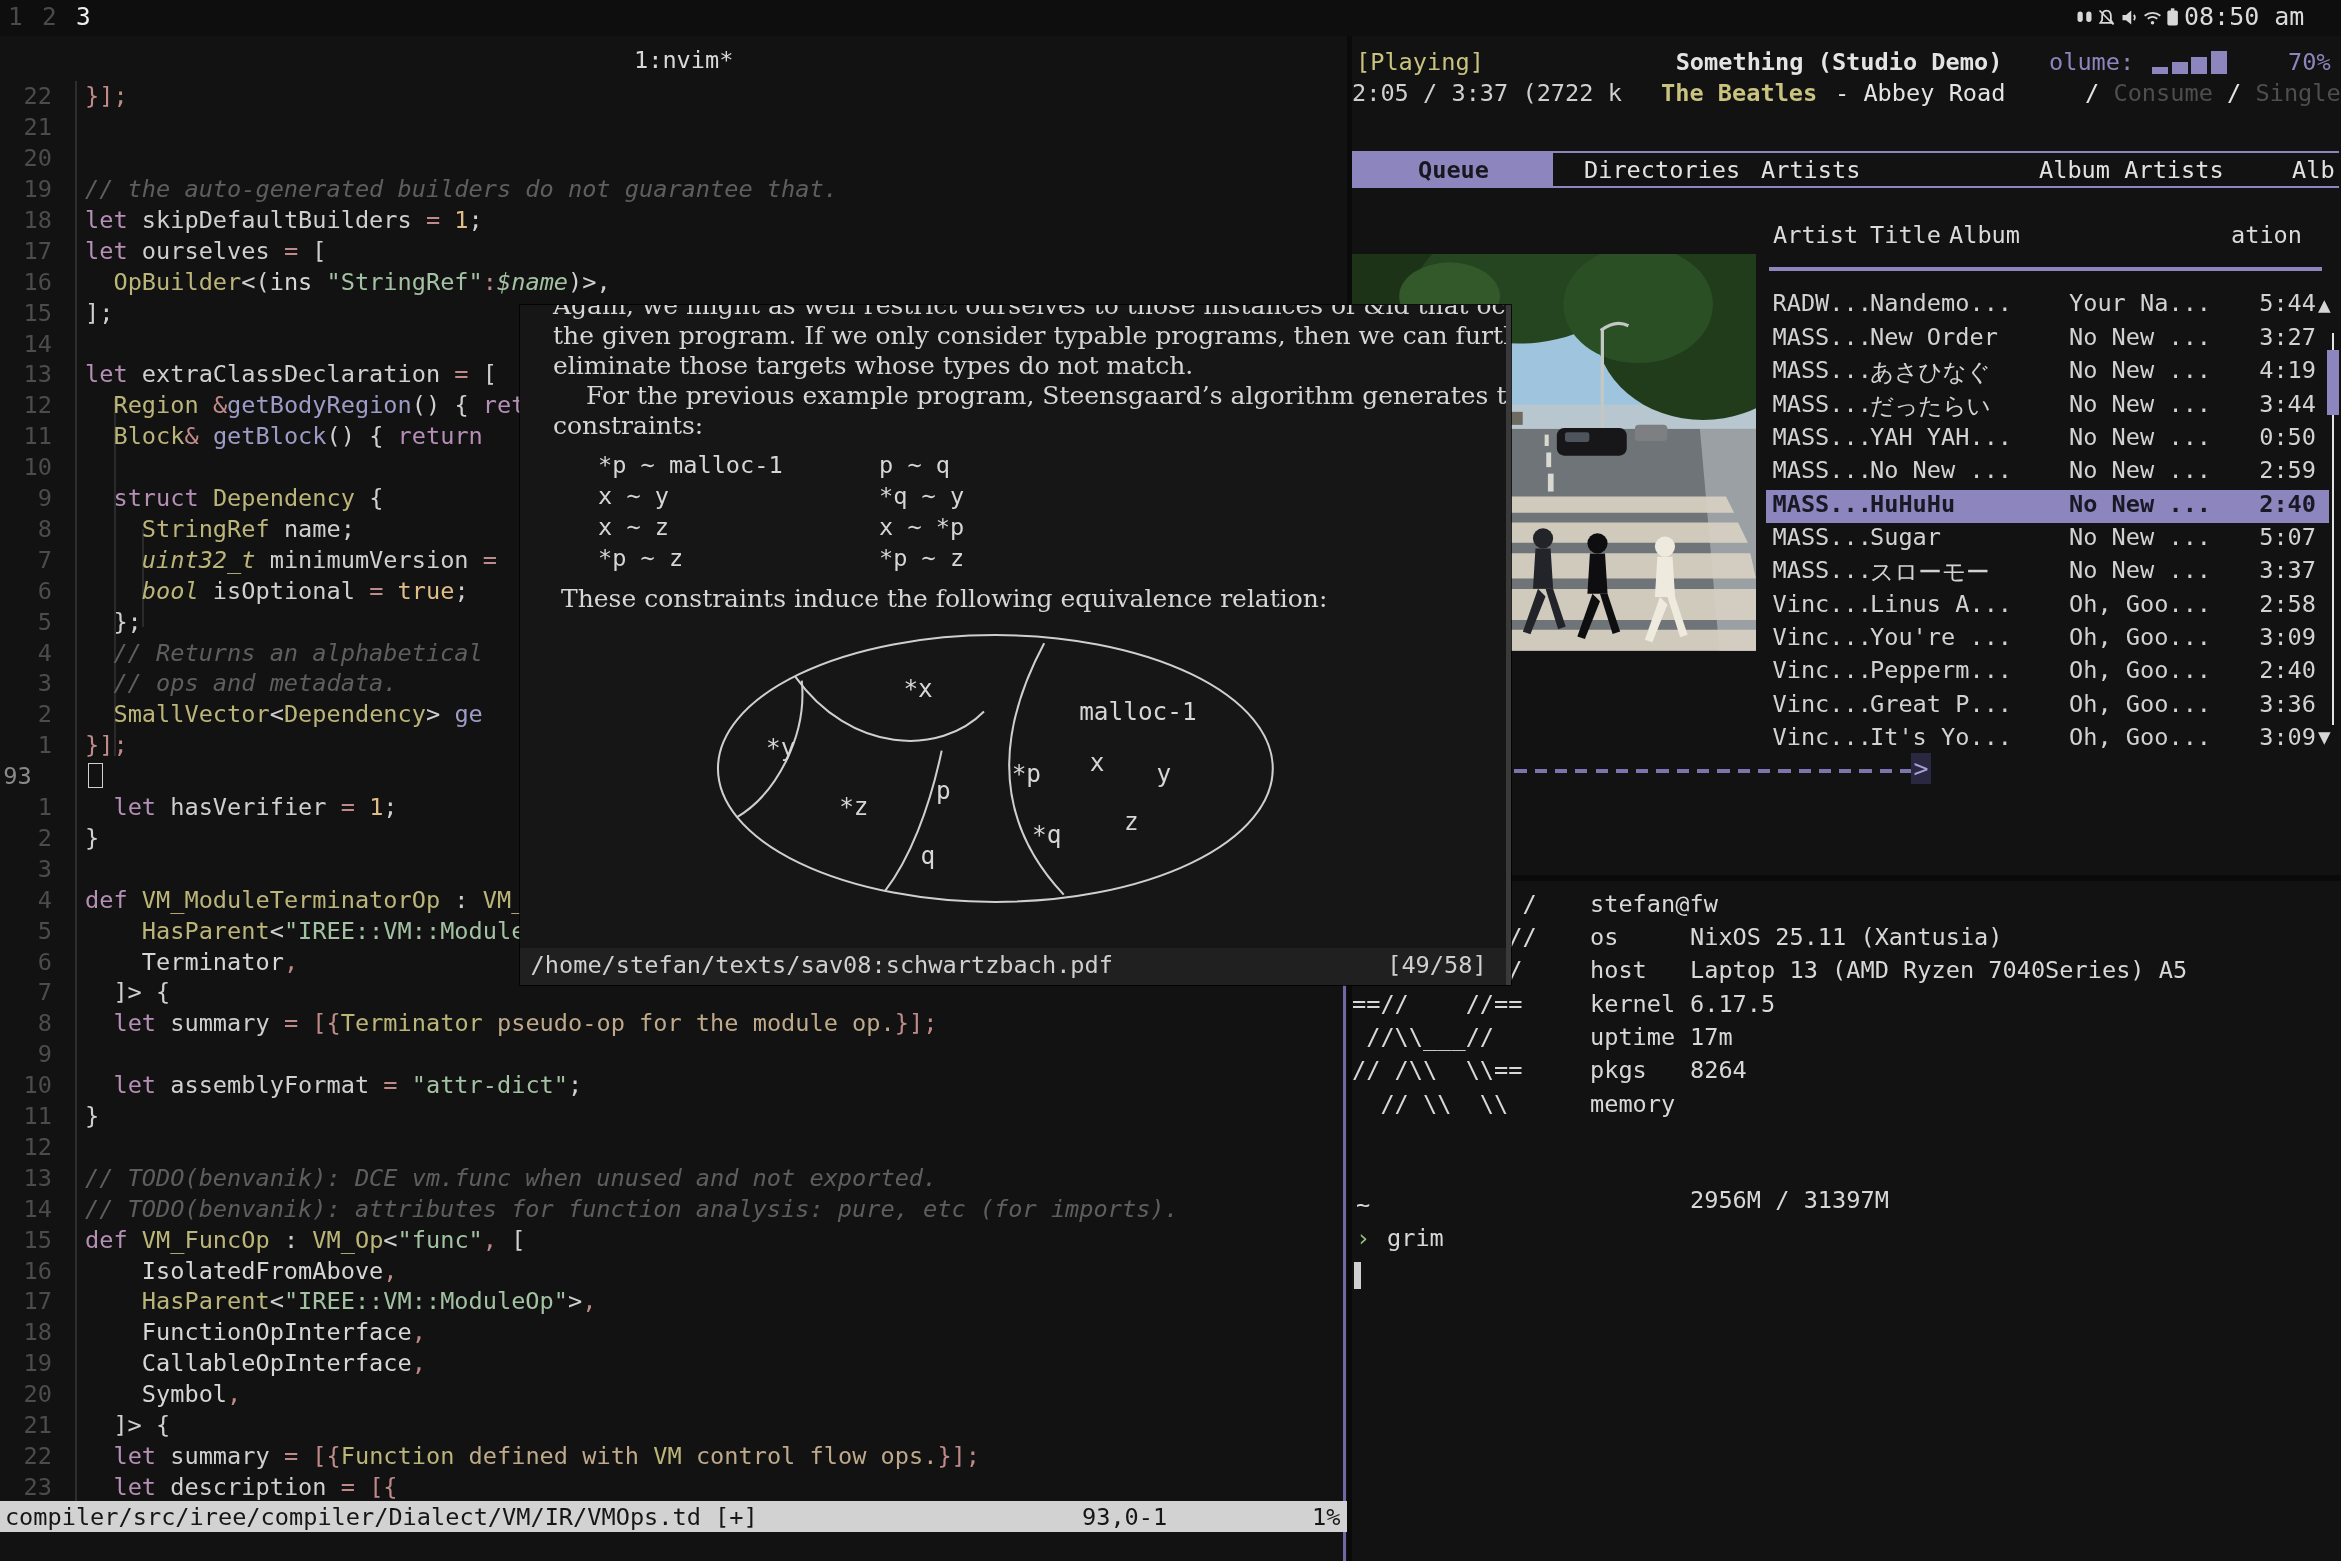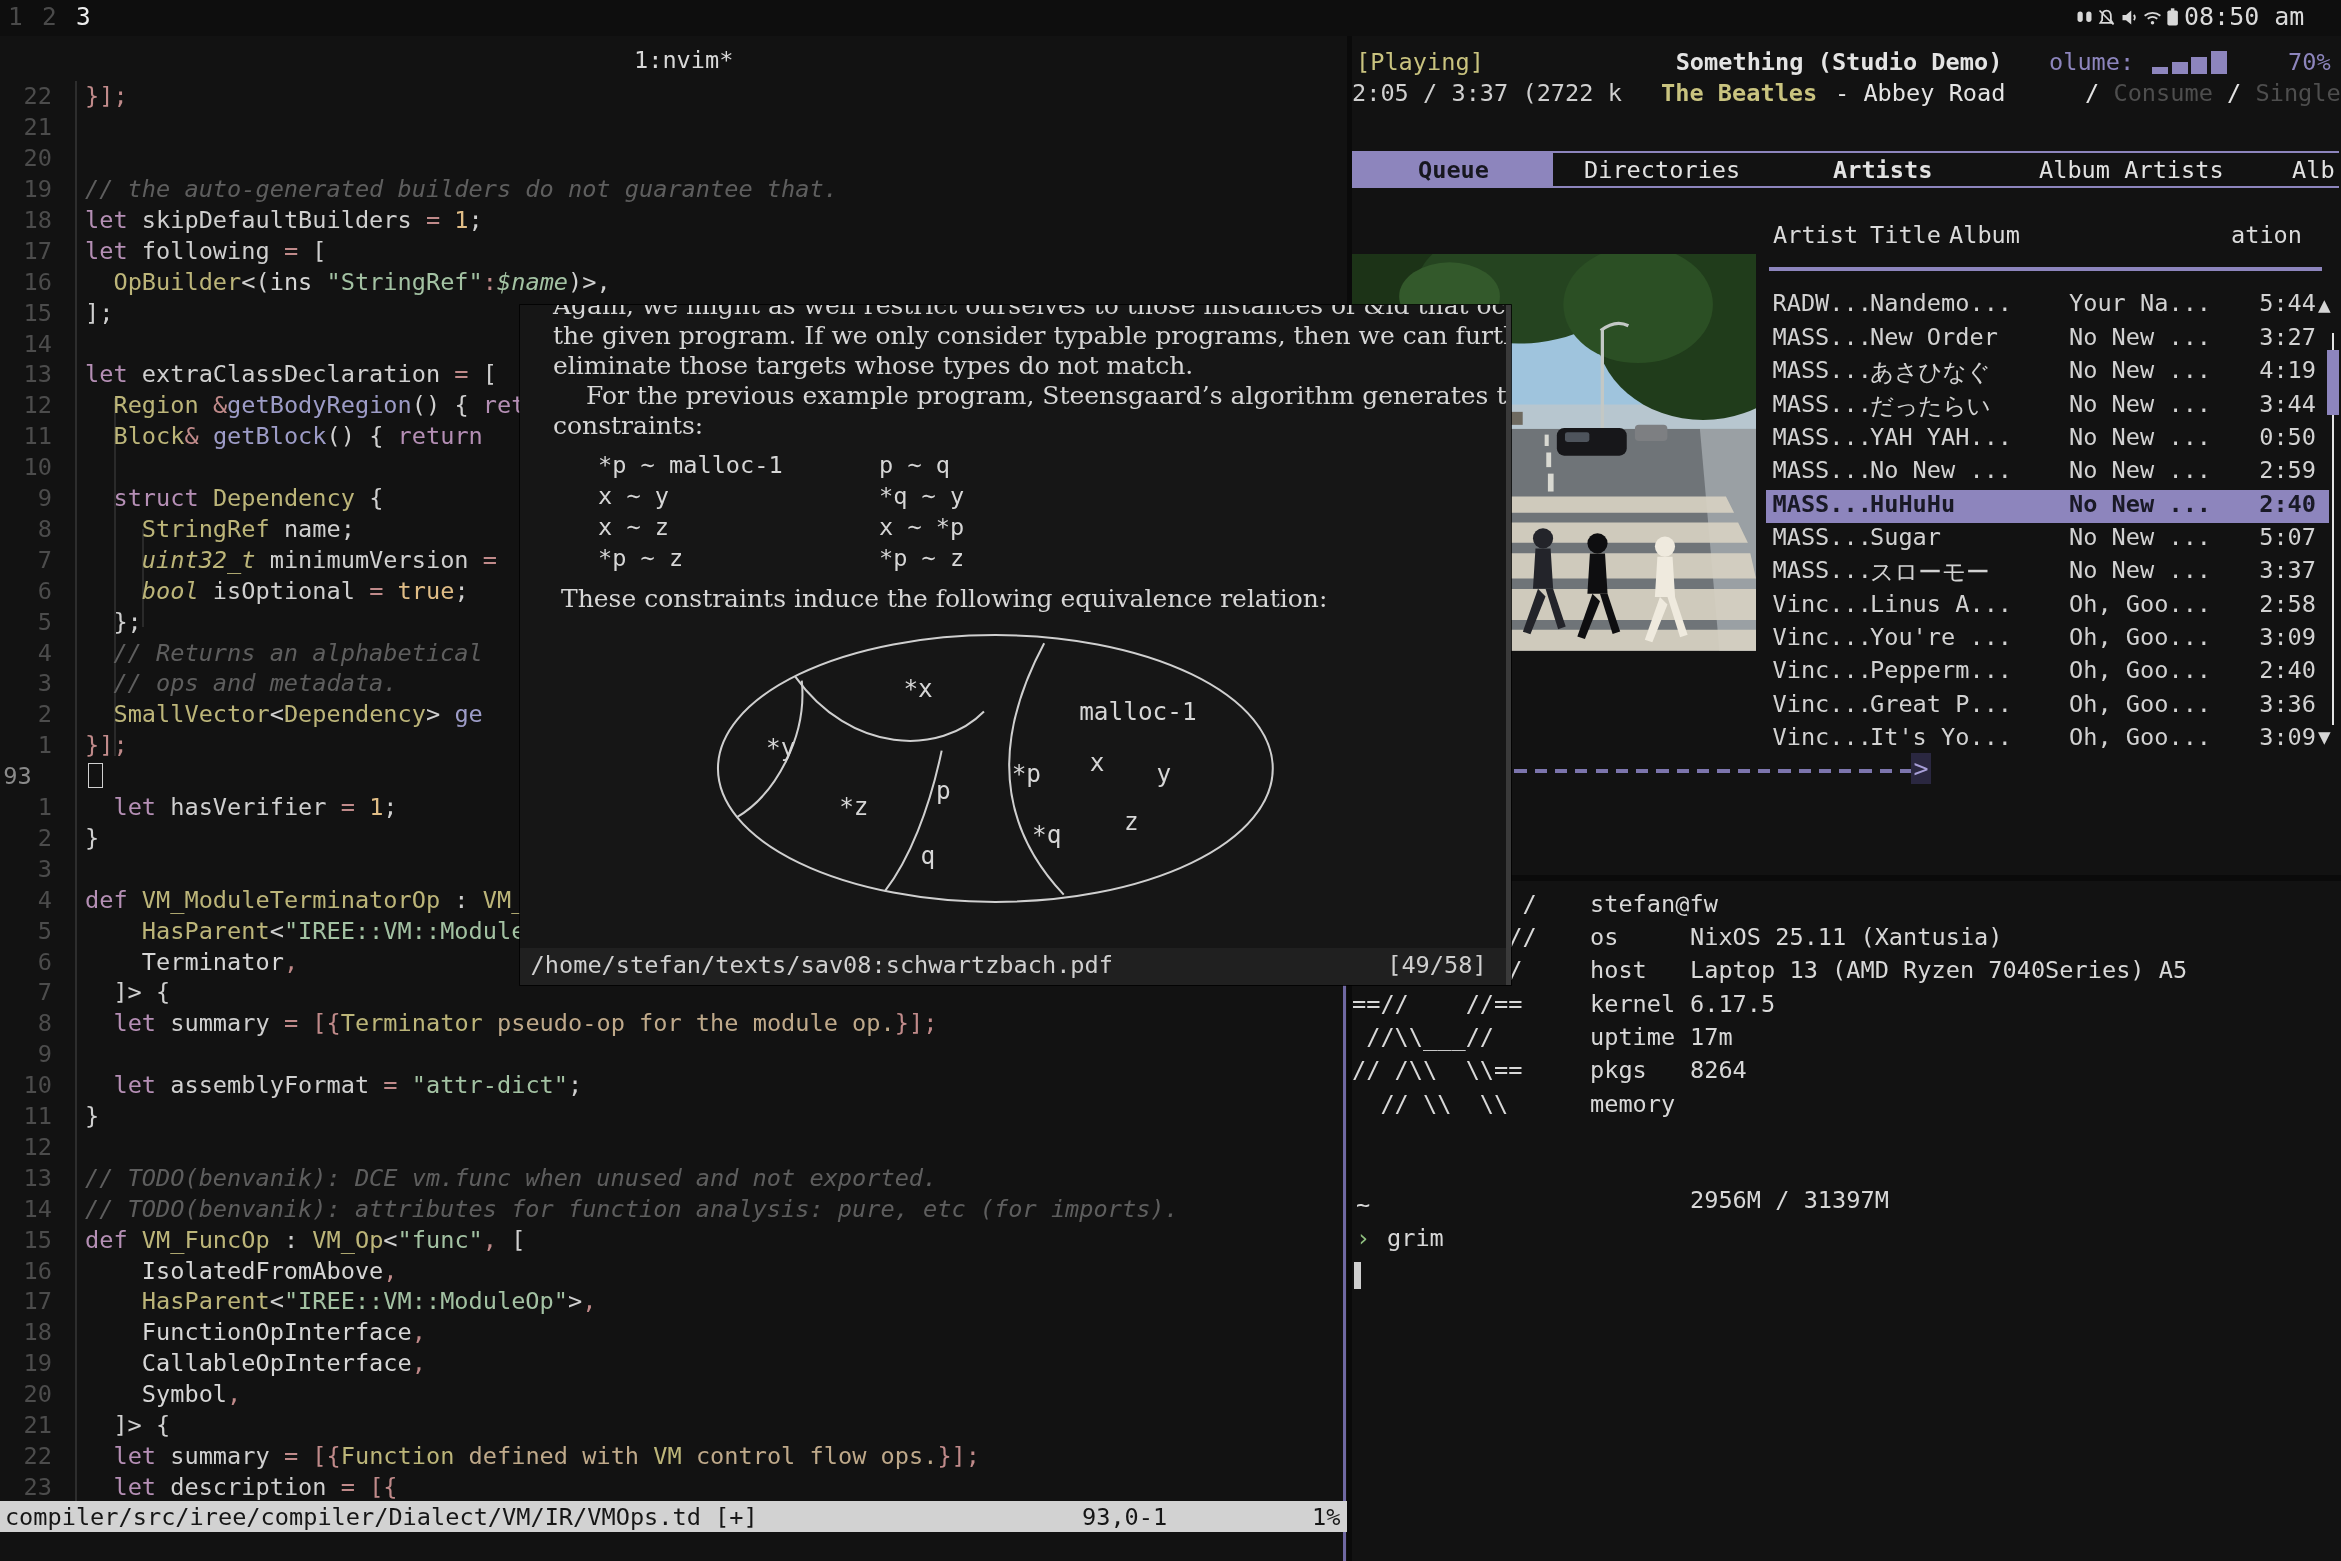--- a/index.html
+++ b/index.html
@@ -88,21 +88,21 @@
 
     <div class="abs" id="gutter-sep"></div>
     <div class="abs indent-guide" style="left:114px;top:398px;height:358px;"></div>
     <div class="abs indent-guide" style="left:142px;top:529px;height:98px;"></div>
     <div id="code-lines" class="mono">
         <div class="cl" style="top: 81px;"><span class="ln">22</span><span class="lt"><span class="s-p">}];</span></span></div>
         <div class="cl" style="top: 112px;"><span class="ln">21</span><span class="lt"></span></div>
         <div class="cl" style="top: 143px;"><span class="ln">20</span></div>
         <div class="cl" style="top: 174px;"><span class="ln">19</span><span class="lt"><span class="s-c">// the auto-generated builders do not guarantee that.</span></span></div>
         <div class="cl" style="top: 205px;"><span class="ln">18</span><span class="lt"><span class="s-k">let</span><span class="s-w"> skipDefaultBuilders </span><span class="s-op">=</span><span class="s-num"> 1</span><span class="s-w">;</span></span></div>
-        <div class="cl" style="top: 236px;"><span class="ln">17</span><span class="lt"><span class="s-k">let</span><span class="s-w"> following </span><span class="s-op">=</span><span class="s-w"> [</span></span></div>
+        <div class="cl" style="top: 236px;"><span class="ln">17</span><span class="lt"><span class="s-k">let</span><span class="s-w"> ourselves </span><span class="s-op">=</span><span class="s-w"> [</span></span></div>
         <div class="cl" style="top: 267px;"><span class="ln">16</span><span class="lt"><span class="s-w">  </span><span class="s-ty">OpBuilder</span><span class="s-w">&lt;(</span><span class="s-id">ins</span><span class="s-w"> </span><span class="s-str">"StringRef"</span><span class="s-op">:</span><span class="s-vr">$name</span><span class="s-w">)&gt;,</span></span></div>
         <div class="cl" style="top: 298px;"><span class="ln">15</span><span class="lt"><span class="s-w">];</span></span></div>
         <div class="cl" style="top: 329px;"><span class="ln">14</span><span class="lt"></span></div>
         <div class="cl" style="top: 359px;"><span class="ln">13</span><span class="lt"><span class="s-k">let</span><span class="s-w"> extraClassDeclaration </span><span class="s-op">=</span><span class="s-w"> [</span></span></div>
         <div class="cl" style="top: 390px;"><span class="ln">12</span><span class="lt"><span class="s-w">  </span><span class="s-ty">Region</span><span class="s-w"> </span><span class="s-op">&amp;</span><span class="s-fn">getBodyRegion</span><span class="s-w">() { </span><span class="s-k">return</span><span class="s-w"> getB</span></span></div>
         <div class="cl" style="top: 421px;"><span class="ln">11</span><span class="lt"><span class="s-w">  </span><span class="s-ty">Block</span><span class="s-op">&amp;</span><span class="s-w"> </span><span class="s-fn">getBlock</span><span class="s-w">() { </span><span class="s-k">return</span><span class="s-w"> </span></span></div>
         <div class="cl" style="top: 452px;"><span class="ln">10</span><span class="lt"></span></div>
         <div class="cl" style="top: 483px;"><span class="ln">9</span><span class="lt"><span class="s-w">  </span><span class="s-k">struct</span><span class="s-w"> </span><span class="s-ty">Dependency</span><span class="s-w"> {</span></span></div>
         <div class="cl" style="top: 514px;"><span class="ln">8</span><span class="lt"><span class="s-w">    </span><span class="s-ty">StringRef</span><span class="s-w"> name;</span></span></div>
         <div class="cl" style="top: 545px;"><span class="ln">7</span><span class="lt"><span class="s-w">    </span><span class="s-tyi">uint32_t</span><span class="s-w"> minimumVersion </span><span class="s-op">=</span></span></div>
@@ -156,21 +156,21 @@
     <div class="abs mono pre" style="left:1352px;top:78px;color:#cfcfcf;">2:05 / 3:37 (2722 k</div>
     <div class="abs mono bold olv" style="left:1661px;top:78px;">The Beatles</div>
     <div class="abs mono wht pre" style="left:1835px;top:78px;">- Abbey Road</div>
     <div class="abs mono pre" id="player-flags" style="left:2085px;top:78px;"><span class="wht">/ </span><span class="dim">Consume</span><span class="wht"> / </span><span class="dim">Single</span></div>
 
     <div class="abs" id="tab-active-bg"></div>
     <div class="abs" id="tabbar"></div>
     <div id="tabs">
         <div class="tab-label sel" style="position: absolute; left: 1418px;">Queue</div>
         <div class="tab-label" style="position: absolute; left: 1584px;">Directories</div>
-        <div class="tab-label" style="position: absolute; left: 1833px; font-weight: bold;">Artists</div>
+        <div class="tab-label" style="position: absolute; left: 1761px;">Artists</div>
         <div class="tab-label" style="position: absolute; left: 2014px; margin-left: 25px;">Album Artists</div>
         <div class="tab-label" style="position: absolute; left: 2292px;">Alb</div>
       </div>
 
     <div class="abs" style="left:1352px;top:254px;width:404px;height:397px;overflow:hidden;">
       <svg width="404" height="397" viewBox="0 0 497 488">
         <rect x="0" y="0" width="497" height="260" fill="#9fc4dd"></rect>
         <rect x="0" y="185" width="497" height="45" fill="#b7c6cf"></rect>
         <rect x="355" y="28" width="142" height="95" fill="#8a6f52"></rect>
         <rect x="368" y="40" width="118" height="10" fill="#6f5840"></rect>

